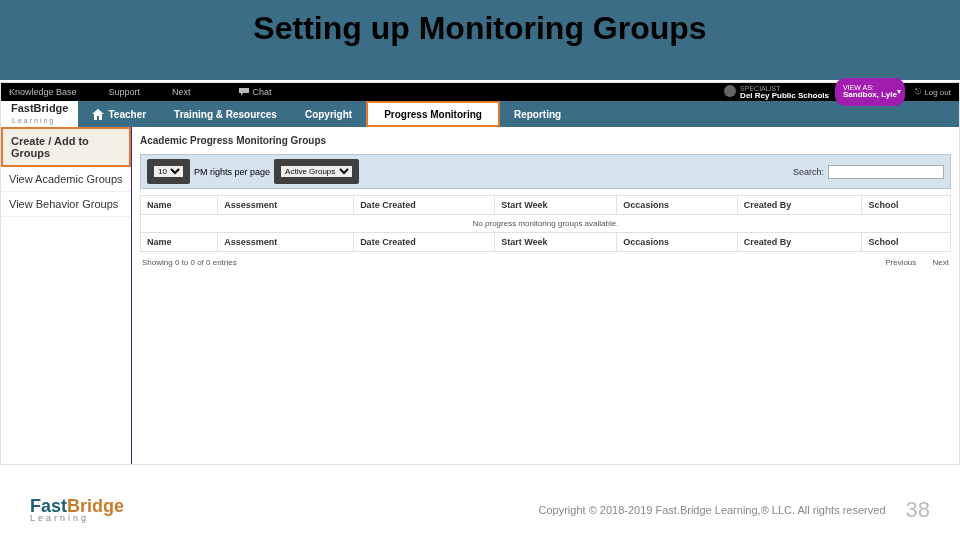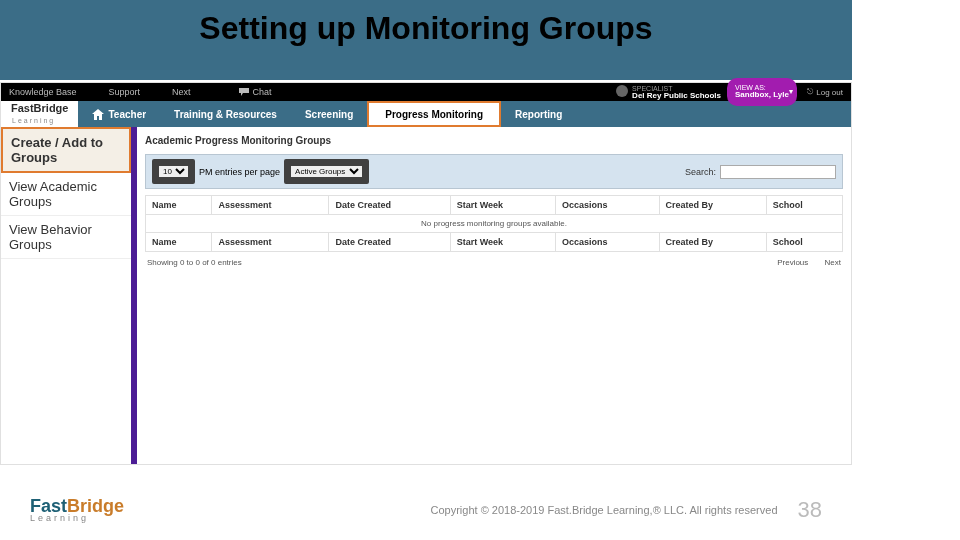--- a/index.html
+++ b/index.html
@@ -1,16 +1,16 @@
 <!DOCTYPE html>
 <html><head>
 <meta charset="utf-8">
 <style>
   html,body { margin:0; padding:0; font-family: Arial, Helvetica, sans-serif; background:#fff; }
-  .stage { width:852px; height:540px; position:relative; background:#fff;text-decoration:underline; }
+  .stage { width:960px; height:540px; position:relative; background:#fff;text-decoration:underline; }
 
   .header-band { position:absolute; left:0; right:0; top:0; height:80px; background:#3b6d87; }
   .slide-title { position:absolute; left:0; right:0; top:10px; text-align:center; font-size:32px; font-weight:700; color:#000; }
 
   
   .app { position:absolute; left:0; right:0; top:82px; bottom:75px; border:1px solid #e0e0e0; }
 
   
   .topbar { background:#000; color:#bbb; font-size:9px; height:18px; display:flex; align-items:center; padding:0 8px; }
   .topbar .left { display:flex; gap:32px; }
@@ -27,21 +27,21 @@
   
   .navbar { background:#3b6d87; color:#fff; height:26px; display:flex; align-items:stretch; font-size:10px; font-weight:600; }
   .brand { background:#fff; color:#2a2a2a; padding:2px 10px; display:flex; align-items:center; font-weight:700; font-size:11px; line-height:1; }
   .brand .sub { font-weight:400; color:#888; font-size:7px; letter-spacing:2px; margin-left:1px; }
   .navitem { padding:0 14px; display:flex; align-items:center; cursor:pointer; }
   .navitem.home svg { fill:#fff; margin-right:4px; }
   .navitem.active { background:#fff; color:#000; box-shadow: inset 0 0 0 2px #e07b2f; padding:0 18px; }
 
   
   .appbody { display:flex; height:calc(100% - 44px); }
-  .sidebar { width:130px; background:#fff; border-right:6px solid #4c1d95; font-size:13px; }
+  .sidebar { width:130px; background:#fff; border-right:1px solid #4c1d95; font-size:11px; }
   .sidebar .item { padding:6px 8px; border-bottom:1px solid #eee; cursor:pointer; color:#333; }
   .sidebar .item.active { background:#f4efe6; border:2px solid #e07b2f; font-weight:600; }
 
   .content { flex:1; padding:4px 8px; }
   .content h4 { margin:4px 0 8px 0; font-size:10px; font-weight:700; color:#333; }
 
   .ctrlbar { background:#d5e3ef; border:1px solid #b8c6d2; padding:4px 6px; display:flex; align-items:center; gap:4px; font-size:9px; }
   .ctrlbar select { font-size:8px; border:7px solid #404040; border-radius:2px; }
   .ctrlbar .spacer { flex:1; }
   .ctrlbar .searchlbl { font-size:9px; color:#333; }
@@ -112,40 +112,40 @@
           <span class="sub">Learning</span>
         </span>
       </div>
       <div class="navitem home">
         <svg width="12" height="11" viewBox="0 0 12 11">
             <path d="M6 0 0 5h2v6h3V7h2v4h3V5h2z"></path>
           </svg>
         <span>Teacher</span>
       </div>
       <div class="navitem">Training &amp; Resources</div>
-      <div class="navitem">Screening</div>
+      <div class="navitem">Copyright</div>
       <div class="navitem active">Progress Monitoring</div>
       <div class="navitem">Reporting</div>
     </div>
 
     <div class="appbody">
       <div class="sidebar">
         <div class="item active">Create / Add to Groups</div>
         <div class="item">View Academic Groups</div>
         <div class="item">View Behavior Groups</div>
       </div>
 
       <div class="content">
         <h4>Academic Progress Monitoring Groups</h4>
 
         <div class="ctrlbar">
           <select>
             <option>10</option>
           </select>
-          <span>PM entries per page</span>
+          <span>PM rights per page</span>
           <select>
             <option>Active Groups</option>
           </select>
           <div class="spacer"></div>
           <span class="searchlbl">Search:</span>
           <input class="search" style="">
         </div>
 
         <table class="dt">
           <thead>

